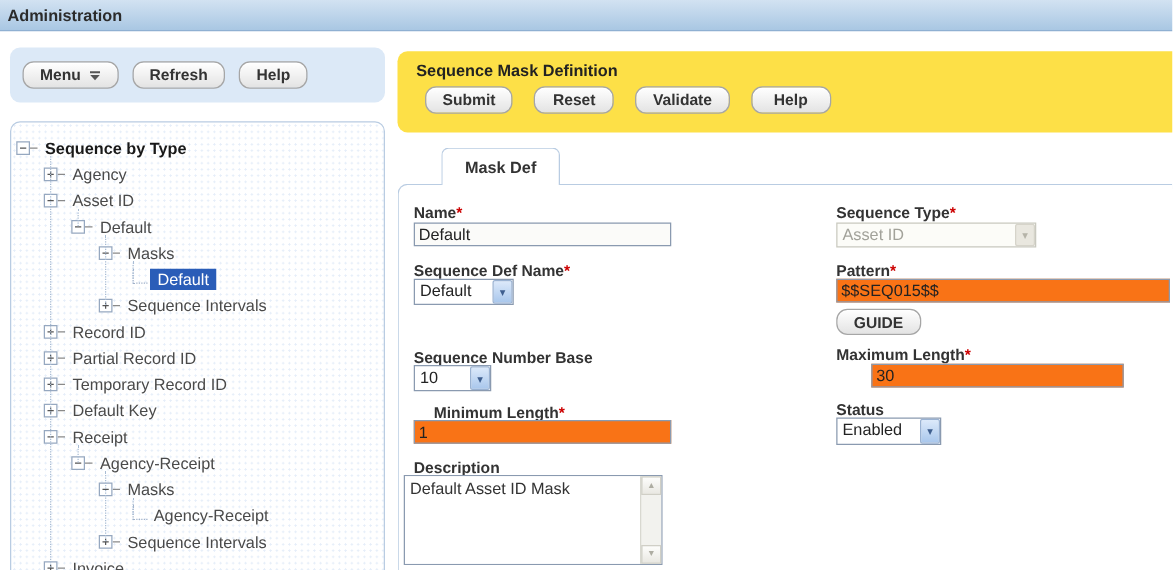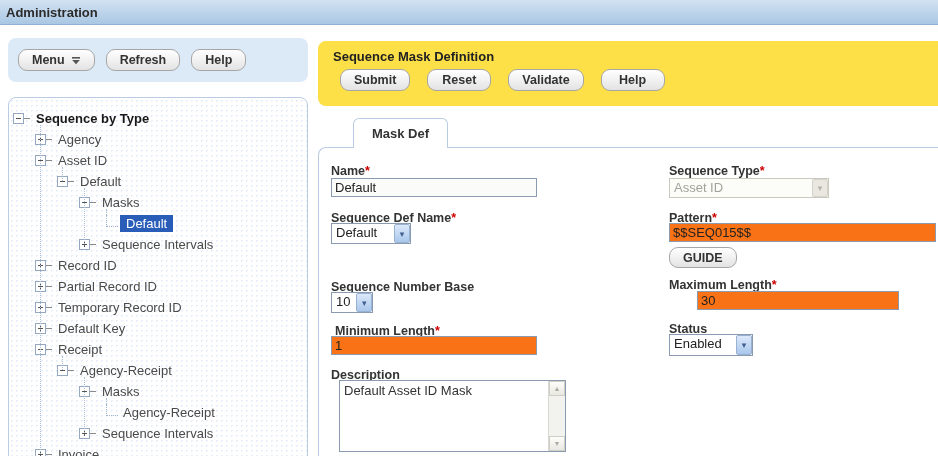--- a/index.html
+++ b/index.html
@@ -237,47 +237,47 @@
   <div class="fld" style="left:350px; top:60px">
     <span class="lbl">Pattern</span><span class="req">*</span>
   </div>
   <input class="tin" style="position: absolute; left: 350px; top: 75px; width: 267px;" value="$$SEQ015$$">
 
   <button class="btn" style="position:absolute; left:350px; top:99px; height:21px">GUIDE</button>
 
   <div class="fld" style="left:12px; top:129px">
     <span class="lbl">Sequence Number Base</span><span class="req"></span>
   </div>
-  <div class="sel fld" style="left:12px; top:144px; width:42px">
+  <div class="sel fld" style="left:12px; top:144px; width:62px">
     <span class="sv">10</span>
     <span class="sa">▾</span>
   </div>
 
   <div class="fld" style="left:350px; top:127px">
     <span class="lbl">Maximum Length</span><span class="req">*</span>
   </div>
   <input class="tin" style="position: absolute; left: 350px; top: 143px; width: 202px; margin-left: 28px;" value="30">
 
-  <div class="fld" style="left:16px; top:173px">
+  <div class="fld" style="left:28px; top:173px">
     <span class="lbl">Minimum Length</span><span class="req">*</span>
   </div>
   <input class="tin" style="position: absolute; left: 12px; top: 188px; width: 206px;" value="1">
 
   <div class="fld" style="left:350px; top:171px">
     <span class="lbl">Status</span><span class="req"></span>
   </div>
   <div class="sel fld" style="left:350px; top:186px; width:84px; height:22px">
     <span class="sv">Enabled</span>
     <span class="sa">▾</span>
   </div>
 
   <div class="fld" style="left:12px; top:217px">
     <span class="lbl">Description</span><span class="req"></span>
   </div>
-  <div class="desc-box fld" style="left:20px; top:232px; width:227px; height:72px">
+  <div class="desc-box fld" style="left:4px; top:232px; width:207px; height:72px">
     <textarea style="">Default Asset ID Mask</textarea>
     <div class="sb">
       <div class="ar">▲</div>
       <div class="ar">▼</div>
     </div>
   </div>
 
 </div>
 
 </body></html>

